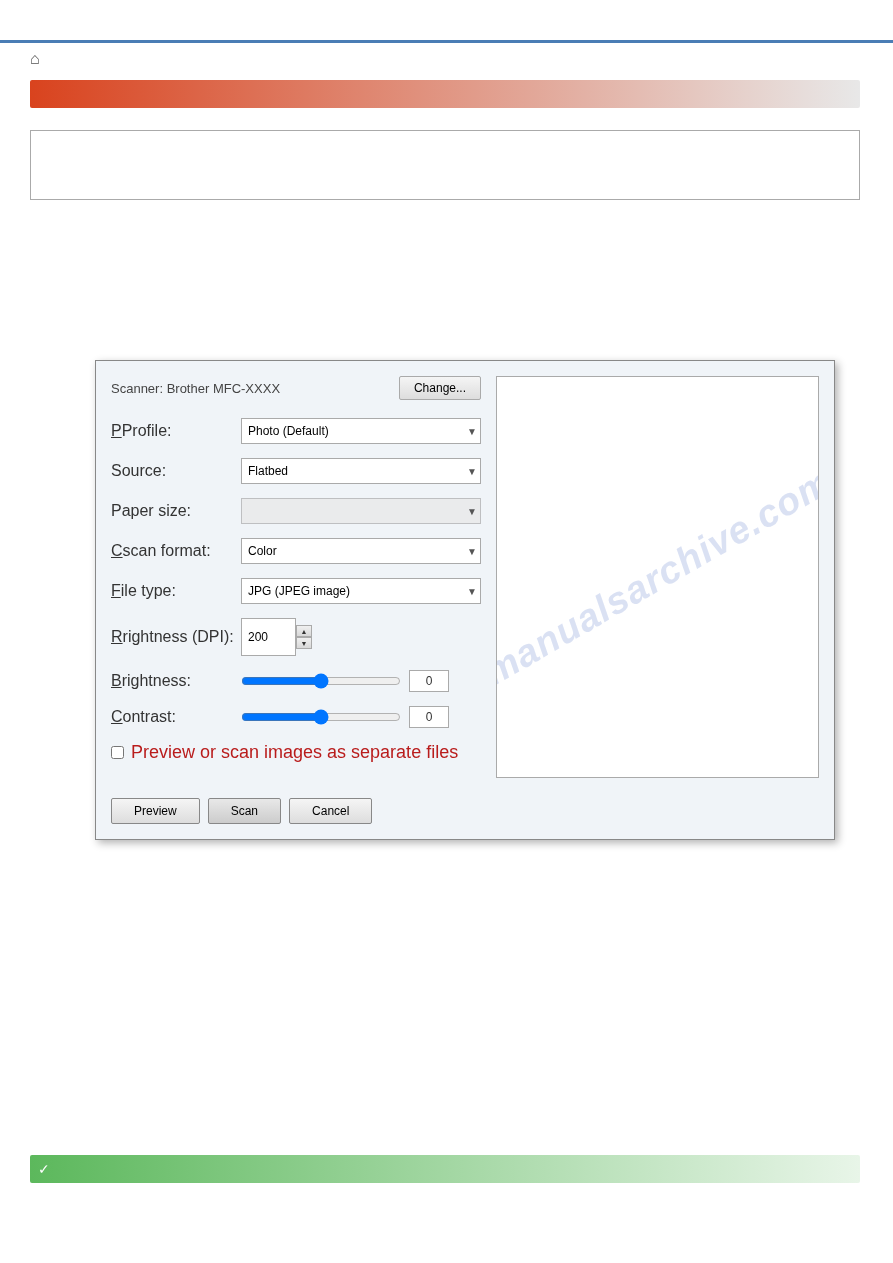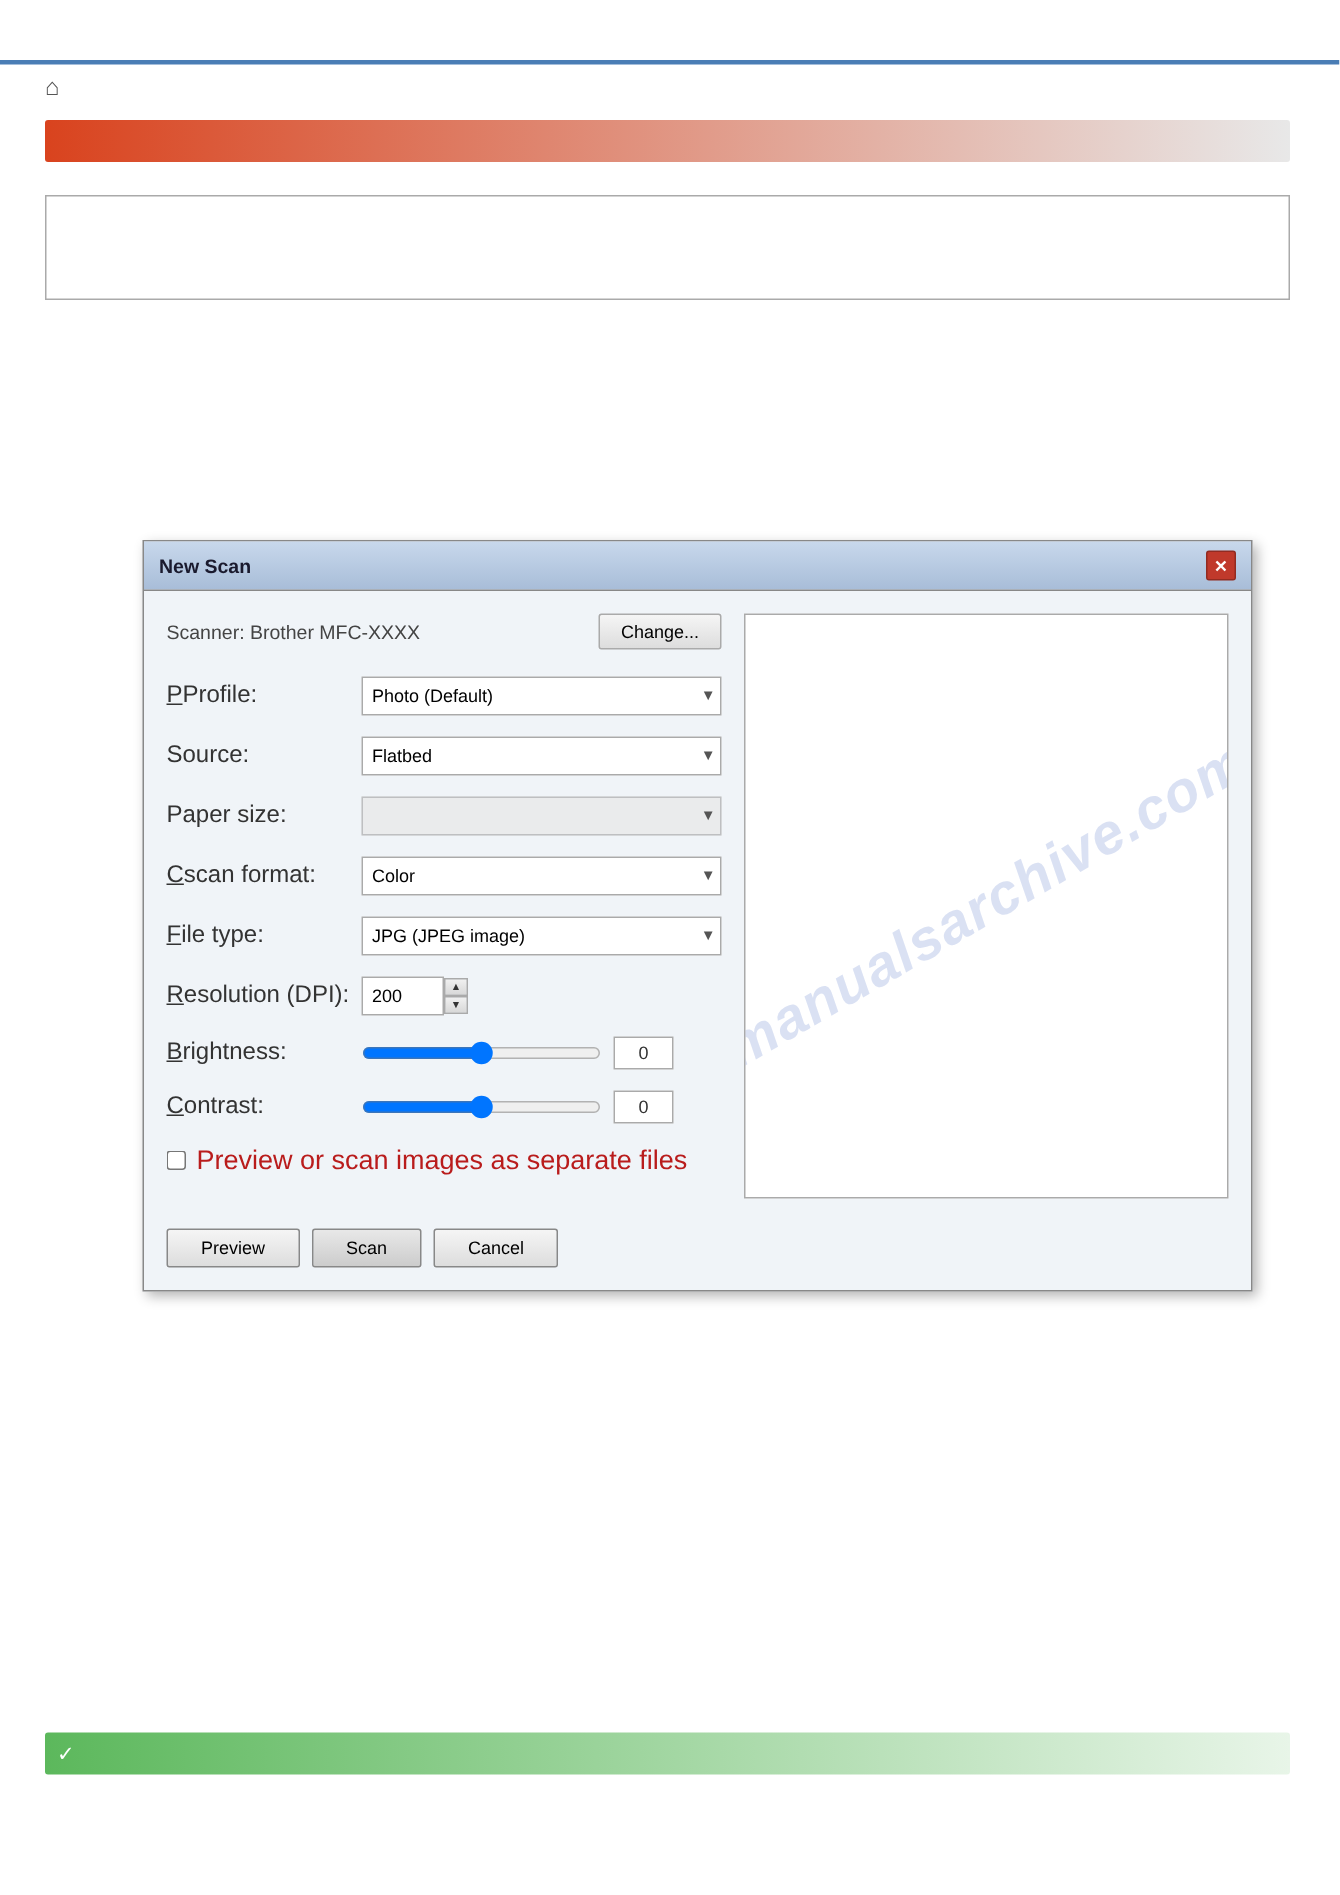--- a/index.html
+++ b/index.html
@@ -207,21 +207,21 @@
     .resolution-wrapper {
       display: flex;
       align-items: center;
     }
 
     .resolution-input {
       width: 55px;
       padding: 3px 6px;
       border: 1px solid #aaa;
       font-size: 12px;
-      height: 26px;
+      height: 38px;
     }
 
     .spinner-btns {
       display: flex;
       flex-direction: column;
       margin-left: 0;
     }
 
     .spinner-btn {
       width: 16px;
@@ -334,24 +334,20 @@
 </div>
 
 <div class="orange-bar"></div>
 
 <div class="description-box">
   <span></span>
 </div>
 
 <div class="dialog-window">
 
-  <div class="dialog-titlebar">
-    <span class="dialog-title">New Scan</span>
-    <div class="dialog-close-btn">✕</div>
-  </div>
 
   <div class="dialog-body">
 
     <div class="dialog-left">
 
       <div class="scanner-row">
         <span class="scanner-label">Scanner: Brother MFC-XXXX</span>
         <button class="change-btn">Change...</button>
       </div>
 
@@ -415,21 +411,21 @@
             <option>BMP (Bitmap image)</option>
             <option>PNG (PNG image)</option>
             <option>TIFF (TIFF image)</option>
           </select>
           <span class="select-arrow">▼</span>
         </div>
       </div>
 
       <div class="form-row">
         <label class="form-label">
-          <span class="underline">R</span><span>esolution (DPI):</span>
+          <span class="underline">R</span><span>rightness (DPI):</span>
         </label>
         <div class="resolution-wrapper">
           <input type="text" class="resolution-input" value="200" style="">
           <div class="spinner-btns">
             <button class="spinner-btn">▲</button>
             <button class="spinner-btn">▼</button>
           </div>
         </div>
       </div>
 

